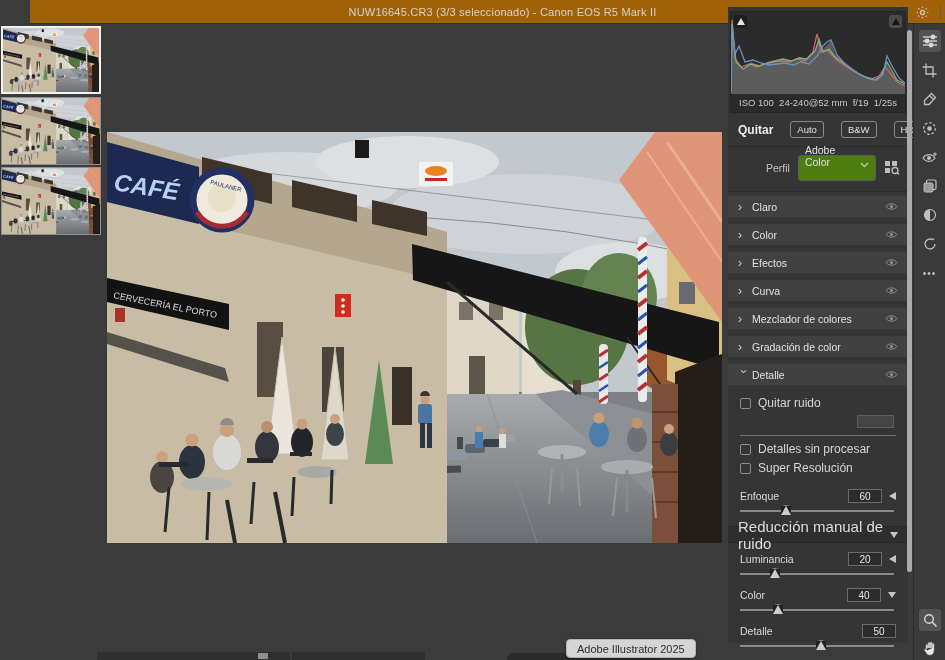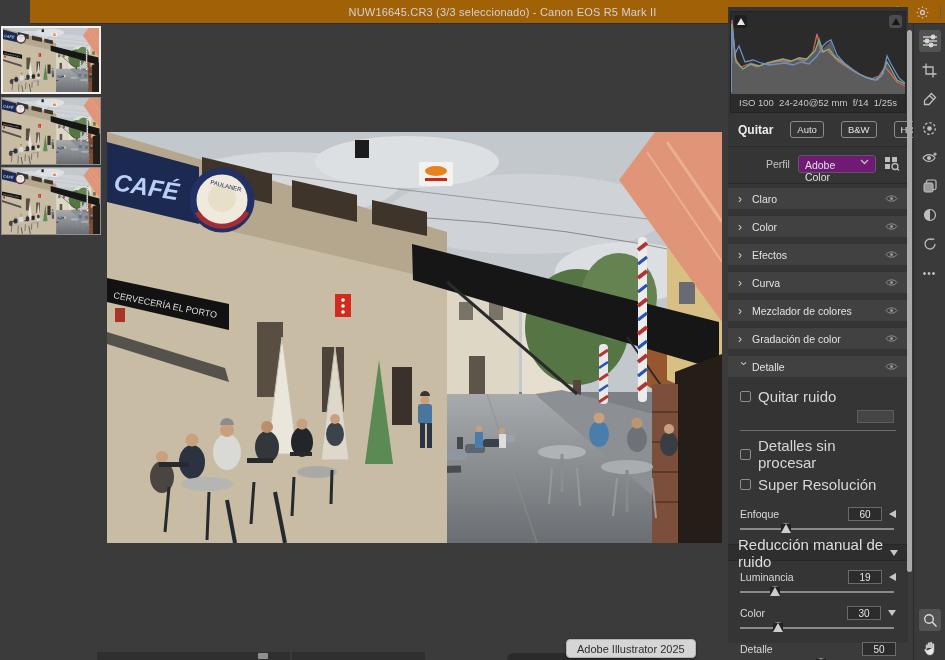--- a/index.html
+++ b/index.html
@@ -33,32 +33,32 @@
   .clipbox.r{right:3px;top:3px;background:#4c4c4c;}
   .tri-up-w{width:0;height:0;border-left:4px solid transparent;border-right:4px solid transparent;border-bottom:7px solid #e8e8e8;}
   .tri-up-b{width:0;height:0;border-left:4px solid transparent;border-right:4px solid transparent;border-bottom:7px solid #161616;}
   .exif{display:flex;justify-content:space-between;align-items:center;padding:3px 8px 4px 8px;font-size:9.5px;color:#c9c9c9;}
   .edit-row{display:flex;align-items:center;padding:8px 8px 4px 10px;}
   .edit-row .hdr{font-size:12px;font-weight:bold;color:#ececec;flex:1;}
   .mini-btn{font-size:9.5px;color:#e2e2e2;border:1px solid #8a8a8a;border-radius:3px;padding:2px 6px;margin-left:17px;background:transparent;cursor:default;}
   .divider{height:1px;background:#2a2a2a;margin:4px 0;}
   .profile-row{display:flex;align-items:center;padding:4px 8px 6px 10px;gap:8px;}
   .profile-row .lbl{font-size:10.5px;color:#c4c4c4;padding-left:28px;}
-  .select{flex:1;height:18px;background:#701a75;border:1px solid #5c5c5c;border-radius:3px;
-          display:flex;align-items:flex-start;padding:3px 6px;font-size:10.5px;color:#e0e0e0;}
+  .select{flex:1;height:18px;background:#4d7c0f;border:1px solid #5c5c5c;border-radius:3px;
+          display:flex;align-items:flex-end;padding:12px 6px;font-size:10.5px;color:#e0e0e0;}
   .select .sel-txt{flex:1;}
   .sec{height:21px;display:flex;align-items:center;background:#414141;margin-bottom:7px;padding:0 10px;}
   .sec .chev{color:#cfcfcf;font-size:12px;width:14px;display:inline-block;line-height:1;}
   .sec .chev.open{transform:rotate(90deg);transform-origin:40% 50%;}
   .sec .slabel{flex:1;font-size:10.5px;color:#e2e2e2;}
   .eye svg{display:block;}
   .detail-body{padding:2px 12px 0 12px;}
   .cb-row{display:flex;align-items:center;gap:7px;margin:5px 0;}
   .cb{width:11px;height:11px;border:1px solid #8d8d8d;border-radius:2px;background:transparent;flex:none;}
-  .cb-lbl{font-size:15px;color:#d6d6d6;}
+  .cb-lbl{font-size:12px;color:#d6d6d6;}
   .amt-box{width:37px;height:13px;background:#454545;border:1px solid #5d5d5d;margin:3px 2px 2px auto;}
   .lightdiv{height:1px;background:#6f6f6f;margin:7px 0 6px 0;}
   .ctl-row{display:flex;align-items:center;margin-top:9px;}
   .ctl-row .clabel{flex:1;font-size:10.5px;color:#d9d9d9;}
   .valbox{width:34px;height:14px;background:#2c2c2c;border:1px solid #6a6a6a;color:#e3e3e3;
           font-size:10px;text-align:center;line-height:13px;}
   .arr-left{width:0;height:0;border-top:4px solid transparent;border-bottom:4px solid transparent;border-right:7px solid #c6c6c6;margin-left:7px;}
   .arr-down{width:0;height:0;border-left:4px solid transparent;border-right:4px solid transparent;border-top:6px solid #c6c6c6;margin-left:7px;}
   .slider{position:relative;height:11px;margin-top:2px;}
   .slider .track{position:absolute;left:0;right:2px;top:5px;height:2px;background:#8b8b8b;}
@@ -309,21 +309,21 @@
         </div>
       <svg width="174" height="82" viewBox="0 0 174 82">
         <path d="M0,82 L1,4 L3,40 L6,52 L12,56 L20,50 L28,53 L36,50 L44,48 L52,47 L60,49 L68,45 L76,47 L84,38 L88,24 L92,37 L96,33 L100,29 L104,42 L112,49 L120,55 L128,61 L136,65 L144,67 L150,63 L156,51 L160,59 L166,69 L174,73 L174,82 Z" fill="#6e6e6e" opacity=".75"></path>
         <polyline points="0,80 1,8 4,46 10,55 18,52 26,55 34,52 42,50 50,49 58,50 66,47 74,49 82,40 86,22 90,40 96,38 102,44 108,50 116,55 124,60 132,64 140,67 148,64 154,55 160,62 166,70 174,74" fill="none" stroke="#c96a5e" stroke-width="1.3"></polyline>
         <polyline points="0,80 1,12 5,50 12,57 20,52 28,54 36,51 44,49 52,47 60,49 68,46 76,47 84,39 88,28 92,40 98,37 104,45 112,51 120,57 128,62 136,66 144,68 150,64 156,50 160,57 166,68 174,72" fill="none" stroke="#7fae87" stroke-width="1.3"></polyline>
         <polyline points="0,80 1,16 4,42 8,34 14,50 22,48 30,51 38,53 46,52 54,51 62,53 70,50 78,52 86,44 92,34 96,30 100,28 106,43 114,52 122,58 130,63 138,66 146,68 152,62 156,44 160,52 168,66 174,71" fill="none" stroke="#6f8fc2" stroke-width="1.3"></polyline>
       </svg>
       <div class="exif">
         <span>ISO 100</span>
         <span>24-240@52 mm</span>
-        <span>f/14</span>
+        <span>f/19</span>
         <span>1/25s</span>
       </div>
     </div>
 
     <div class="edit-row">
       <span class="hdr">Quitar</span>
       <button class="mini-btn">Auto</button>
       <button class="mini-btn">B&amp;W</button>
       <button class="mini-btn">HDR</button>
     </div>
@@ -450,31 +450,31 @@
           <div class="thumb" style="left:26%"></div>
       </div>
 
       <div class="nr-band">
         <span class="nlabel">Reducción manual de ruido</span>
         <span class="arr-down" style="margin-left:0"></span>
       </div>
 
       <div class="ctl-row">
         <span class="clabel">Luminancia</span>
-        <span class="valbox">19</span>
+        <span class="valbox">20</span>
         <span class="arr-left"></span>
       </div>
       <div class="slider">
         <div class="track"></div>
           <div class="thumb" style="left:19%"></div>
       </div>
 
       <div class="ctl-row">
         <span class="clabel">Color</span>
-        <span class="valbox">30</span>
+        <span class="valbox">40</span>
         <span class="arr-down"></span>
       </div>
       <div class="slider">
         <div class="track"></div>
           <div class="thumb" style="left:21%"></div>
       </div>
 
       <div class="ctl-row">
         <span class="clabel">Detalle</span>
         <span class="valbox">50</span>

